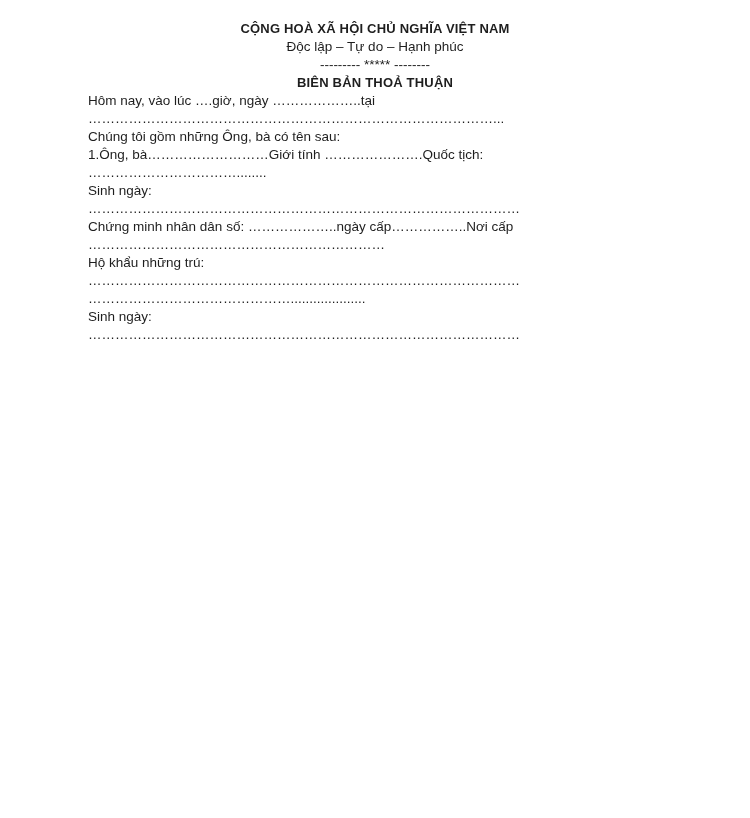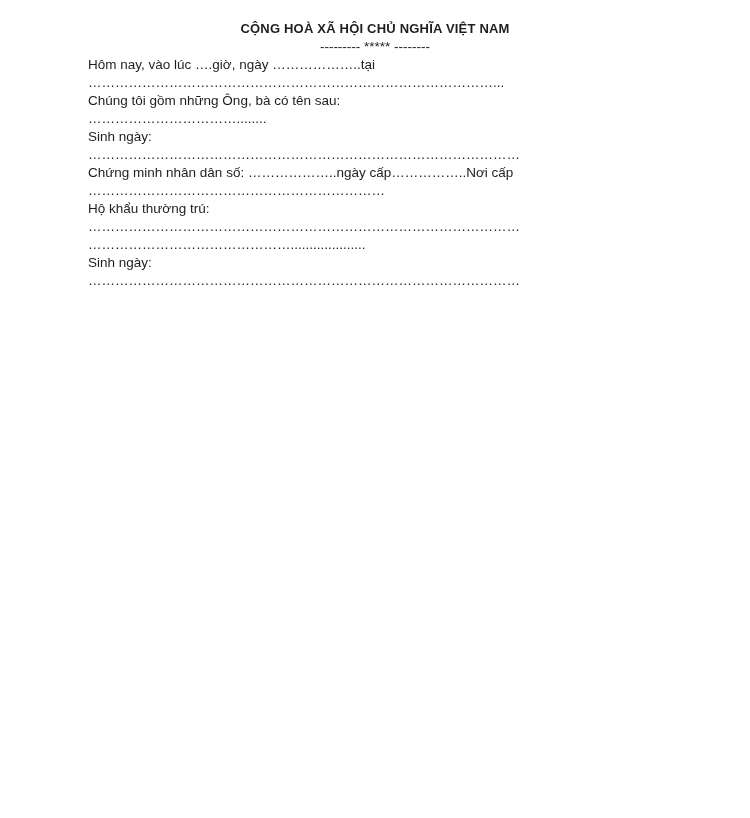--- a/index.html
+++ b/index.html
@@ -35,30 +35,33 @@
   .mb58 { margin-bottom: 58px; }
   .mb21 { margin-bottom: 21px; }
   .mb20 { margin-bottom: 20px; }
 </style>
 </head>
 <body>
 
 <div class="doc">
 
   <p class="c b mb25">CỘNG HOÀ XÃ HỘI CHỦ NGHĨA VIỆT NAM</p>
+  <p class="c mb16">Độc lập – Tự do – Hạnh phúc</p>
   <p class="c mb58">--------- ***** --------</p>
 
+  <p class="c b mb21">BIÊN BẢN THOẢ THUẬN</p>
 
   <p class="l mb20">Hôm nay, vào lúc ….giờ, ngày ………………..tại</p>
   <p class="l mb20">………………………………………………………………………………...</p>
   <p class="l mb20">Chúng tôi gồm những Ông, bà có tên sau:</p>
+  <p class="l mb20">1.Ông, bà………………………Giới tính ………………….Quốc tịch:</p>
   <p class="l mb20">……………………………........</p>
   <p class="l mb20">Sinh ngày:</p>
   <p class="l mb20">……………………………………………………………………………………</p>
   <p class="l mb20">Chứng minh nhân dân số: ………………..ngày cấp……………..Nơi cấp</p>
   <p class="l mb20">…………………………………………………………</p>
-  <p class="l mb20">Hộ khẩu thường trú:</p>
+  <p class="l mb20">Hộ khẩu những trú:</p>
   <p class="l mb20">……………………………………………………………………………………</p>
   <p class="l mb20">………………………………………....................</p>
   <p class="l mb20">Sinh ngày:</p>
   <p class="l">……………………………………………………………………………………</p>
 
 </div>
 
 </body></html>

